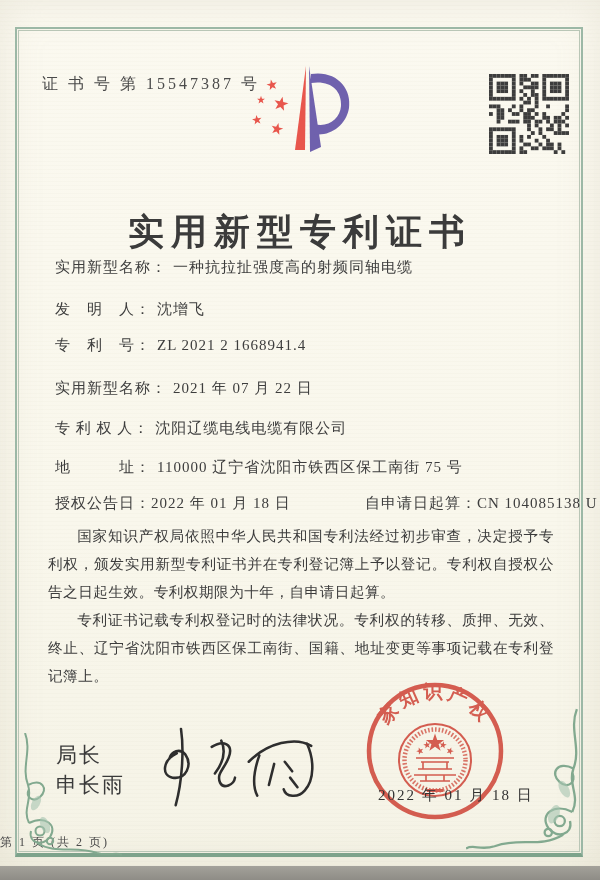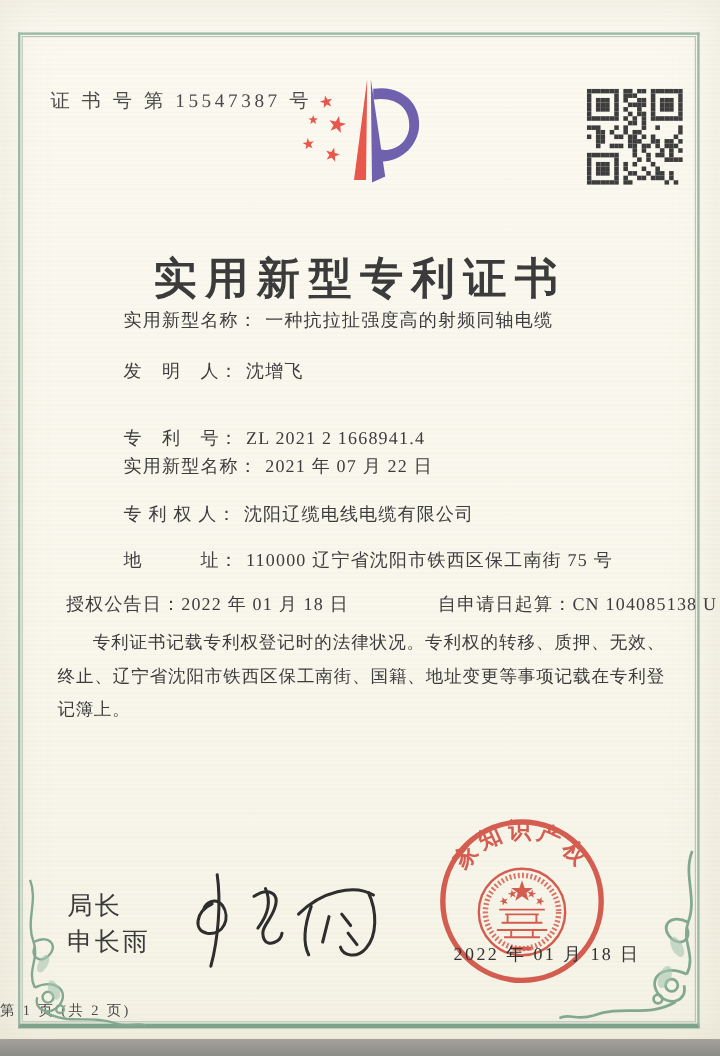--- a/index.html
+++ b/index.html
@@ -27,21 +27,21 @@
   .cert-no{
     position:absolute;left:42px;top:74px;font-size:16px;color:#4a4a4a;letter-spacing:3px;
   }
   .logo{position:absolute;left:244px;top:62px;width:112px;height:94px;}
   .qr{position:absolute;left:489px;top:74px;width:80px;height:80px;}
   .title{
     position:absolute;left:0;top:172px;width:600px;text-align:center;
     font-size:36px;font-weight:bold;color:#3b3b3b;letter-spacing:7px;margin-top:36px;
   }
   .row{position:absolute;left:55px;font-size:15px;color:#3d3d3d;letter-spacing:1px;white-space:nowrap;}
-  .row .lbl{margin-right:6px;margin-left:48px;}
+  .row .lbl{margin-right:6px;}
   .grant2{position:absolute;left:310px;top:0;}
   .body-text{
     position:absolute;left:48px;top:522px;width:506px;
     font-size:14.6px;line-height:28px;color:#3c3c3c;text-align:justify;
   }
   .body-text p{margin:0;text-indent:2em;letter-spacing:0.5px;}
   .signer{position:absolute;left:56px;top:740px;font-size:21px;color:#3a3a3a;line-height:30px;letter-spacing:2px;}
   .signature{position:absolute;left:145px;top:722px;width:180px;height:88px;}
   .seal{position:absolute;left:360px;top:678px;width:150px;height:150px;mix-blend-mode:multiply;opacity:.92;}
   .seal-date{position:absolute;left:378px;top:786px;font-size:15px;color:#333;letter-spacing:2px;z-index:5;}
@@ -302,39 +302,40 @@
     </div>
 
     <div class="title">实用新型专利证书</div>
 
     <div class="row" style="top:258px">
       <span class="lbl">实用新型名称：</span><span class="val">一种抗拉扯强度高的射频同轴电缆</span>
     </div>
     <div class="row" style="top:300px">
       <span class="lbl">发　明　人：</span><span class="val">沈增飞</span>
     </div>
-    <div class="row" style="top:356px">
+    <div class="row" style="top:336px">
       <span class="lbl">专　利　号：</span><span class="val">ZL 2021 2 1668941.4</span>
     </div>
     <div class="row" style="top:379px">
       <span class="lbl">实用新型名称：</span><span class="val">2021 年 07 月 22 日</span>
     </div>
     <div class="row" style="top:419px">
       <span class="lbl">专 利 权 人：</span><span class="val">沈阳辽缆电线电缆有限公司</span>
     </div>
     <div class="row" style="top:458px">
       <span class="lbl">地　　　址：</span><span class="val">110000  辽宁省沈阳市铁西区保工南街 75 号</span>
     </div>
 
     <div class="row" style="top:494px;width:510px">
       <span>授权公告日：</span><span>2022 年 01 月 18 日</span>
       <span class="grant2"><span>自申请日起算：</span><span>CN 104085138 U</span></span>
     </div>
 
     <div class="body-text">
+      <p>国家知识产权局依照中华人民共和国专利法经过初步审查，决定授予专利权，颁发实用新型专利证书并在专利登记簿上予以登记。专利权自授权公告之日起生效。专利权期限为十年，自申请日起算。</p>
       <p>专利证书记载专利权登记时的法律状况。专利权的转移、质押、无效、终止、辽宁省沈阳市铁西区保工南街、国籍、地址变更等事项记载在专利登记簿上。</p>
     </div>
 
     <div class="signer">
       <div>局长</div>
       <div>申长雨</div>
     </div>
 
     <div class="signature">
       <svg viewBox="0 0 170 80" width="180" height="88" fill="none" stroke="#2e2e2e" stroke-width="2.4" stroke-linecap="round">

